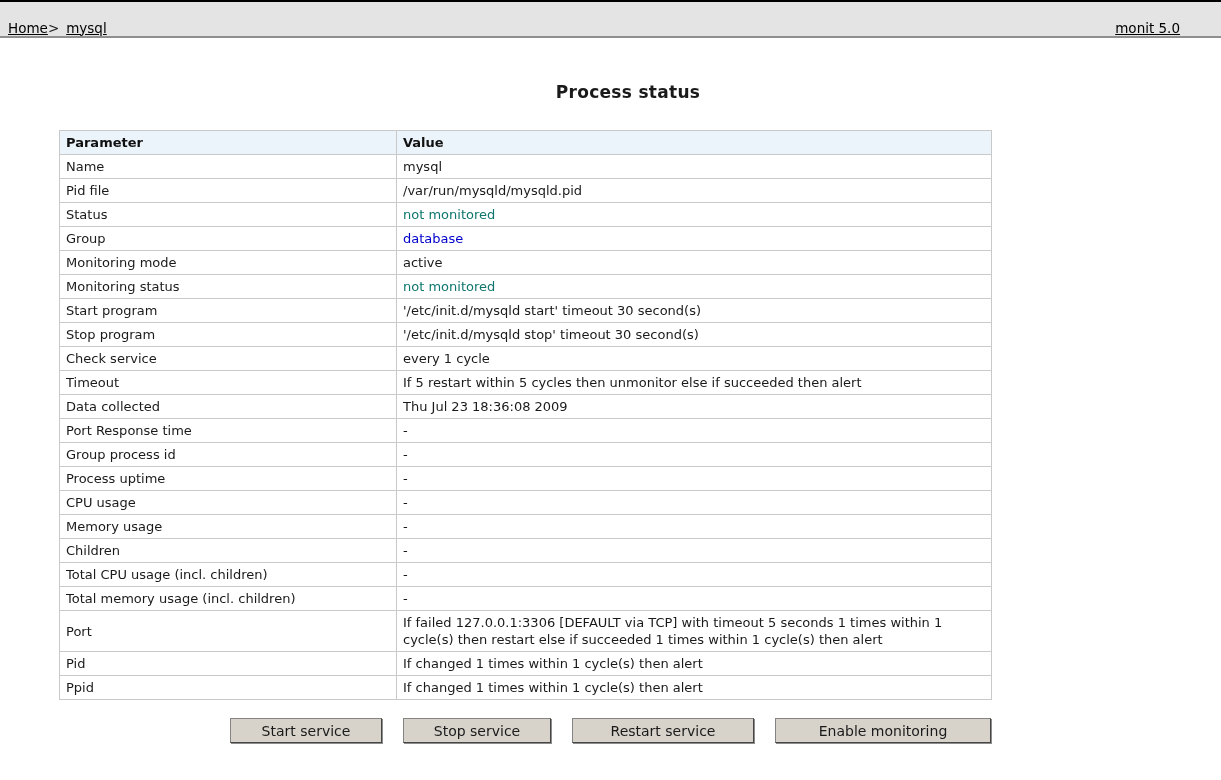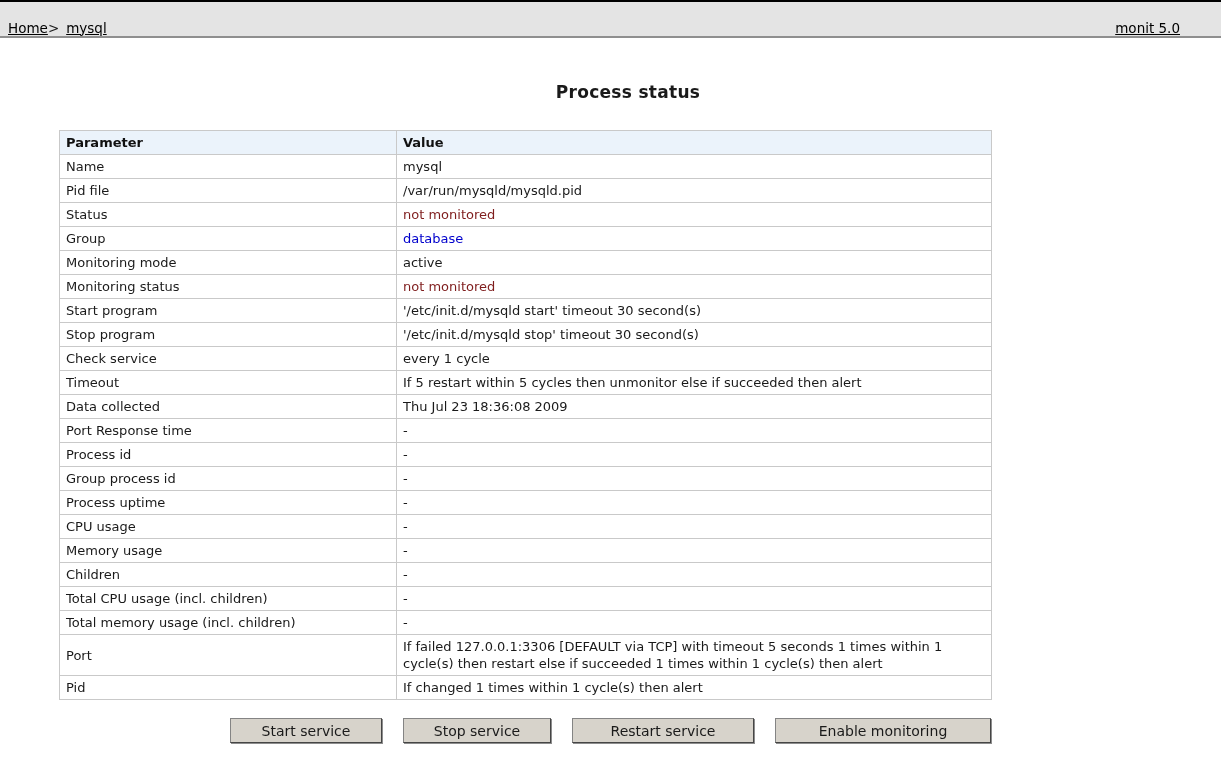--- a/index.html
+++ b/index.html
@@ -55,21 +55,21 @@
     text-align: left;
     vertical-align: middle;
     line-height: 17px;
   }
   table.status th {
     background: #ebf3fb;
     font-weight: bold;
     color: #111111;
   }
   td.param-cell { width: 324px; }
-  .val-warning { color: #7f1d1d; }
+  .val-warning { color: #0f766e; }
   .val-link { color: #0000cc; cursor: pointer; }
   
   .actions {
     display: flex;
     justify-content: center;
     gap: 21px;
     margin-top: 18px;
     padding-bottom: 8px;
   }
   .actions button {
@@ -152,24 +152,20 @@
     </tr>
     <tr>
       <td class="param-cell">Data collected</td>
       <td>Thu Jul 23 18:36:08 2009</td>
     </tr>
     <tr>
       <td class="param-cell">Port Response time</td>
       <td>-</td>
     </tr>
     <tr>
-      <td class="param-cell">Process id</td>
-      <td>-</td>
-    </tr>
-    <tr>
       <td class="param-cell">Group process id</td>
       <td>-</td>
     </tr>
     <tr>
       <td class="param-cell">Process uptime</td>
       <td>-</td>
     </tr>
     <tr>
       <td class="param-cell">CPU usage</td>
       <td>-</td>
@@ -189,20 +185,24 @@
     <tr>
       <td class="param-cell">Total memory usage (incl. children)</td>
       <td>-</td>
     </tr>
     <tr>
       <td class="param-cell">Port</td>
       <td>If failed 127.0.0.1:3306 [DEFAULT via TCP] with timeout 5 seconds 1 times within 1 cycle(s) then restart else if succeeded 1 times within 1 cycle(s) then alert</td>
     </tr>
     <tr>
       <td class="param-cell">Pid</td>
+      <td>If changed 1 times within 1 cycle(s) then alert</td>
+    </tr>
+    <tr>
+      <td class="param-cell">Ppid</td>
       <td>If changed 1 times within 1 cycle(s) then alert</td>
     </tr>
   </tbody>
 </table>
 
 <div class="actions">
   <button>Start service</button>
   <button>Stop service</button>
   <button>Restart service</button>
   <button>Enable monitoring</button>

